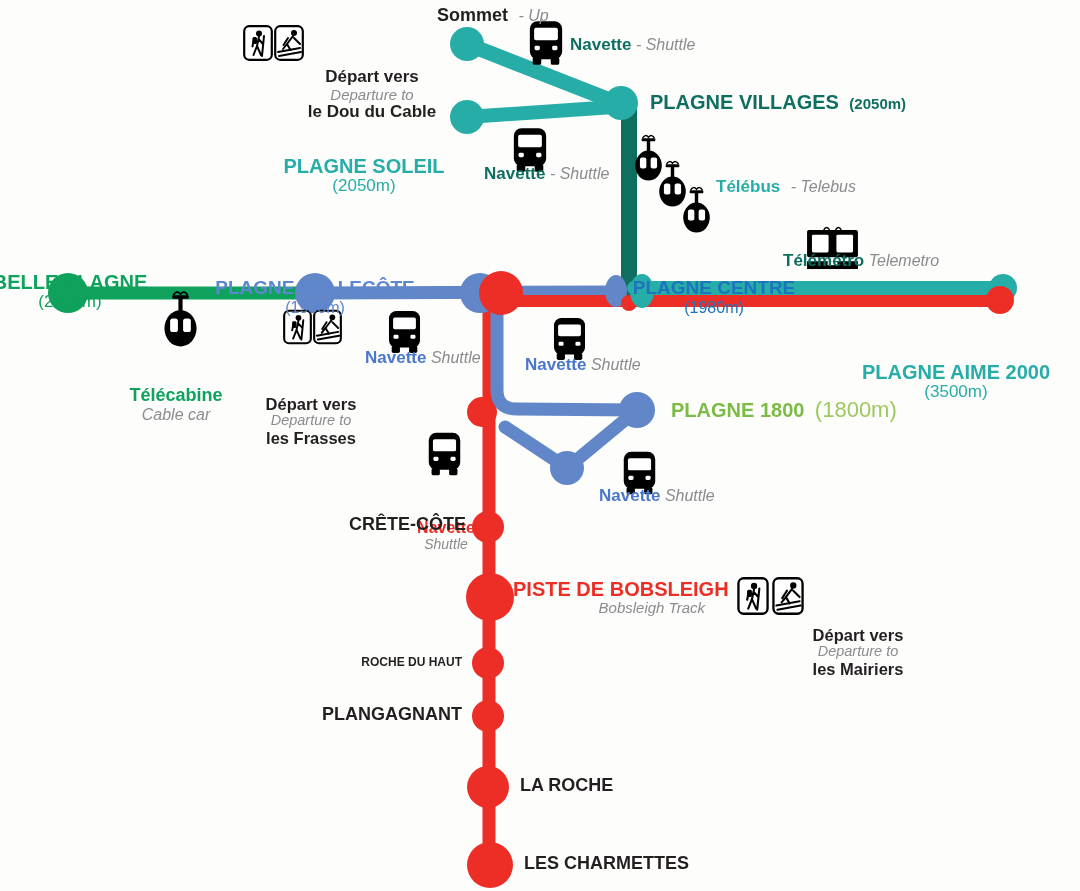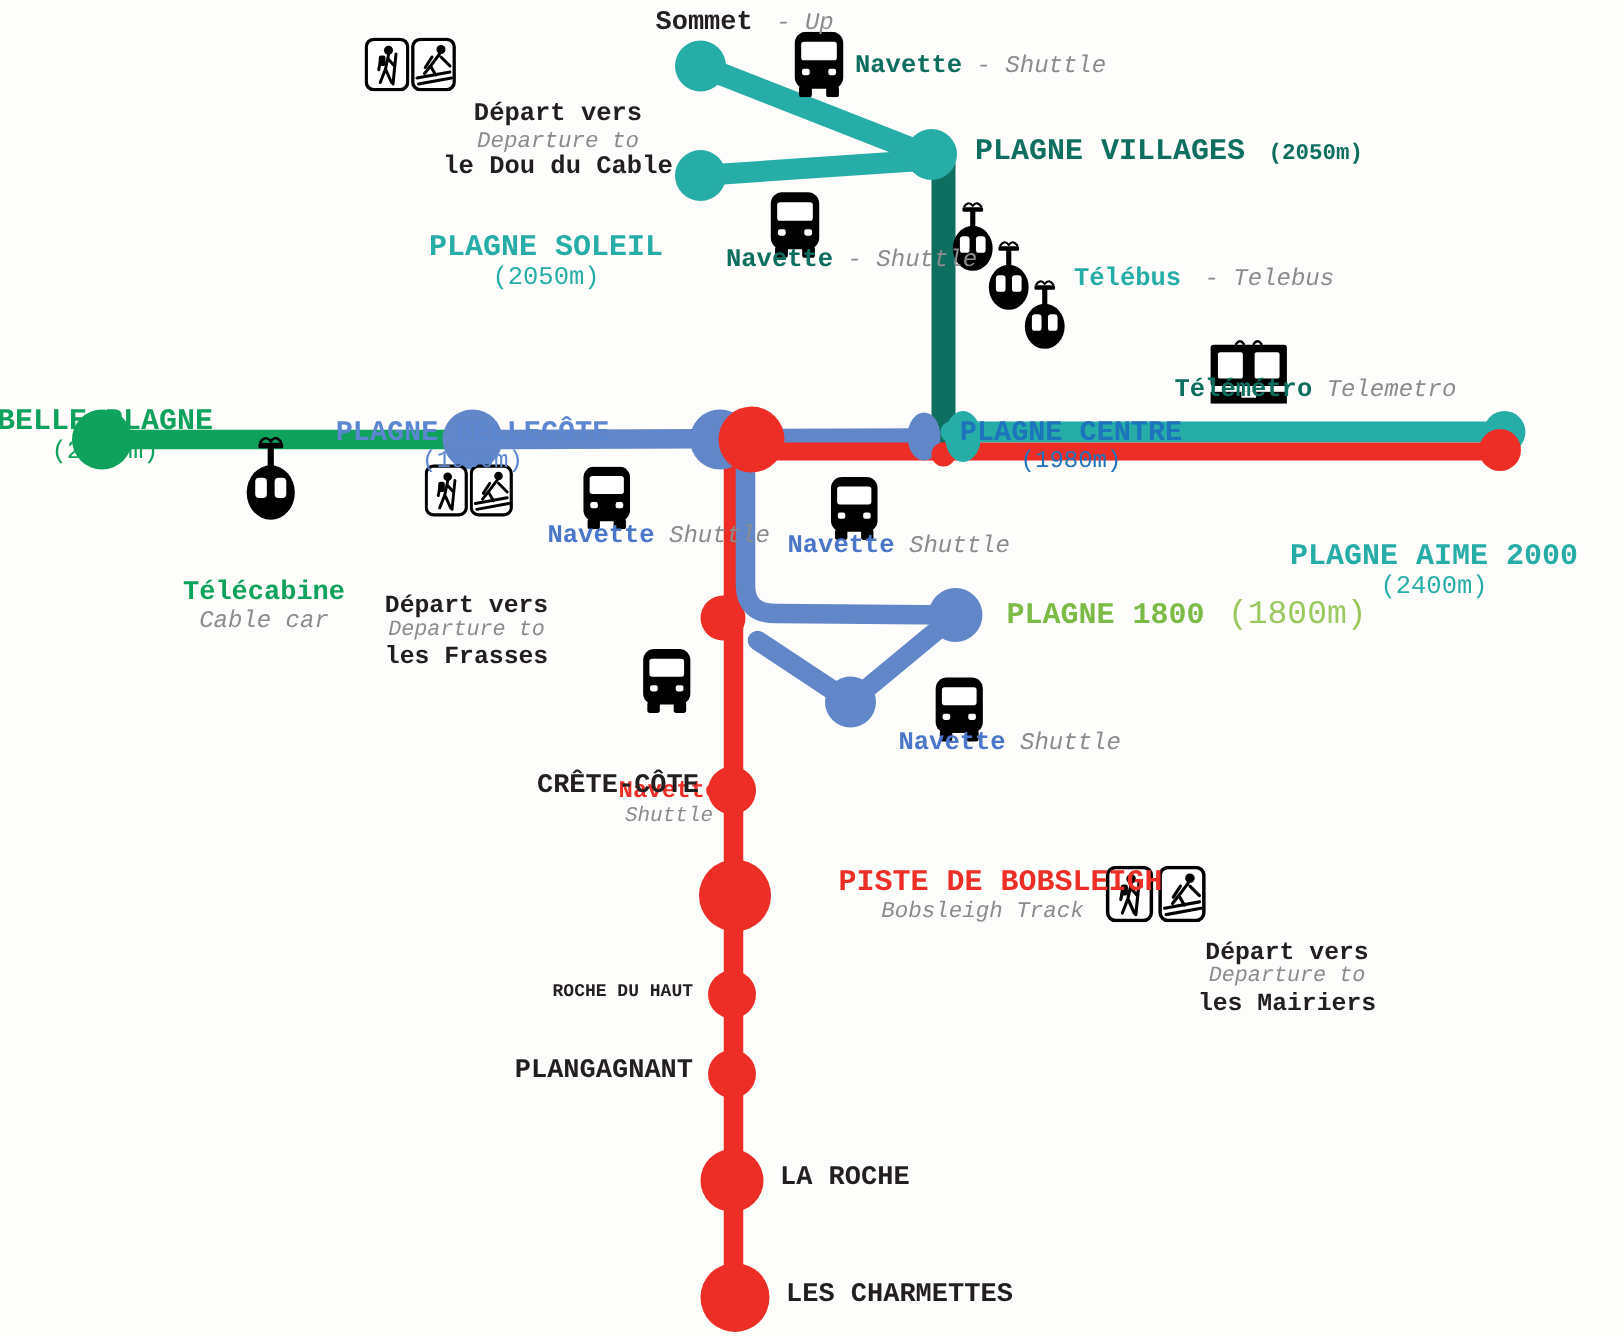--- a/index.html
+++ b/index.html
@@ -1,18 +1,18 @@
 <!DOCTYPE html>
 <html style="--c-teal: #27ADA8; --c-dark_teal: #0E6F60; --c-green: #0FA25C; --c-light_green: #7CBB45; --c-light_green_soft: #9CC95F; --c-blue_line: #6287C8; --c-blue_bellecote: #5C86D0; --c-blue_text: #1E73BD; --c-blue_nav: #4A77C9; --c-red: #EC2E27; --c-gray: #8A8C8E; --c-black: #231F20;"><head>
 <meta charset="utf-8">
 <style>
   html,body{margin:0;padding:0;background:#fff;}
   .canvas{
     position:relative;width:1080px;height:891px;background:#fdfdfb;
-    overflow:hidden;font-family:Liberation Mono, monospace;
+    overflow:hidden;font-family:Liberation Sans, sans-serif;
   }
   svg.routes{position:absolute;left:0;top:0;}
   .icon{position:absolute;}
   .lbl{position:absolute;white-space:nowrap;line-height:1.1;}
   .b{font-weight:bold;}
   .it{font-style:italic;font-weight:normal;color:var(--c-gray);}
   .ctr{transform:translateX(-50%);text-align:center;margin-top:45px;}
   .rt{text-align:center;}
   .ml{margin-left:6px;}
 </style>
@@ -221,21 +221,21 @@
     <div style="font-size:16px;color:var(--c-blue_text)">(1980m)</div>
   </div>
 
   <div class="lbl" style="left:783px;top:252px">
     <span class="b" style="font-size:17px;color:var(--c-dark_teal)">Télémétro</span>
     <span class="it" style="font-size:16px">Telemetro</span>
   </div>
 
   <div class="lbl ctr" style="left:956px;top:316px">
     <div class="b" style="font-size:20px;color:var(--c-teal)">PLAGNE AIME 2000</div>
-    <div style="font-size:17px;color:var(--c-teal)">(2400m)</div>
+    <div style="font-size:17px;color:var(--c-teal)">(3500m)</div>
   </div>
 
   <div class="lbl" style="left:671px;top:398px">
     <span class="b" style="font-size:20px;color:var(--c-light_green)">PLAGNE 1800</span>
     <span class="ml" style="font-size:22px;color:var(--c-light_green_soft)">(1800m)</span>
   </div>
 
   <div class="lbl ctr" style="left:446px;top:474px">
     <div class="b" style="font-size:16px;color:var(--c-red)">Navette</div>
     <div class="it" style="font-size:14px">Shuttle</div>
@@ -243,21 +243,21 @@
 
   <div class="lbl" style="left:599px;top:487px">
     <span class="b" style="font-size:17px;color:var(--c-blue_nav)">Navette</span>
     <span class="it" style="font-size:16px">Shuttle</span>
   </div>
 
   <div class="lbl rt" style="right:614px;top:515px">
     <span class="b" style="font-size:18px;color:var(--c-black)">CRÊTE-CÔTE</span>
   </div>
 
-  <div class="lbl" style="left:559px;top:578px;width:192px;text-align:center">
+  <div class="lbl" style="left:513px;top:578px;width:192px;text-align:right">
     <div class="b" style="font-size:20px;color:var(--c-red)">PISTE DE BOBSLEIGH</div>
     <div class="it" style="font-size:15px">Bobsleigh Track</div>
   </div>
 
   <div class="lbl ctr" style="left:858px;top:581px">
     <div class="b" style="font-size:16.5px;color:var(--c-black)">Départ vers</div>
     <div class="it" style="font-size:14.5px">Departure to</div>
     <div class="b" style="font-size:16.5px;color:var(--c-black)">les Mairiers</div>
   </div>
 

